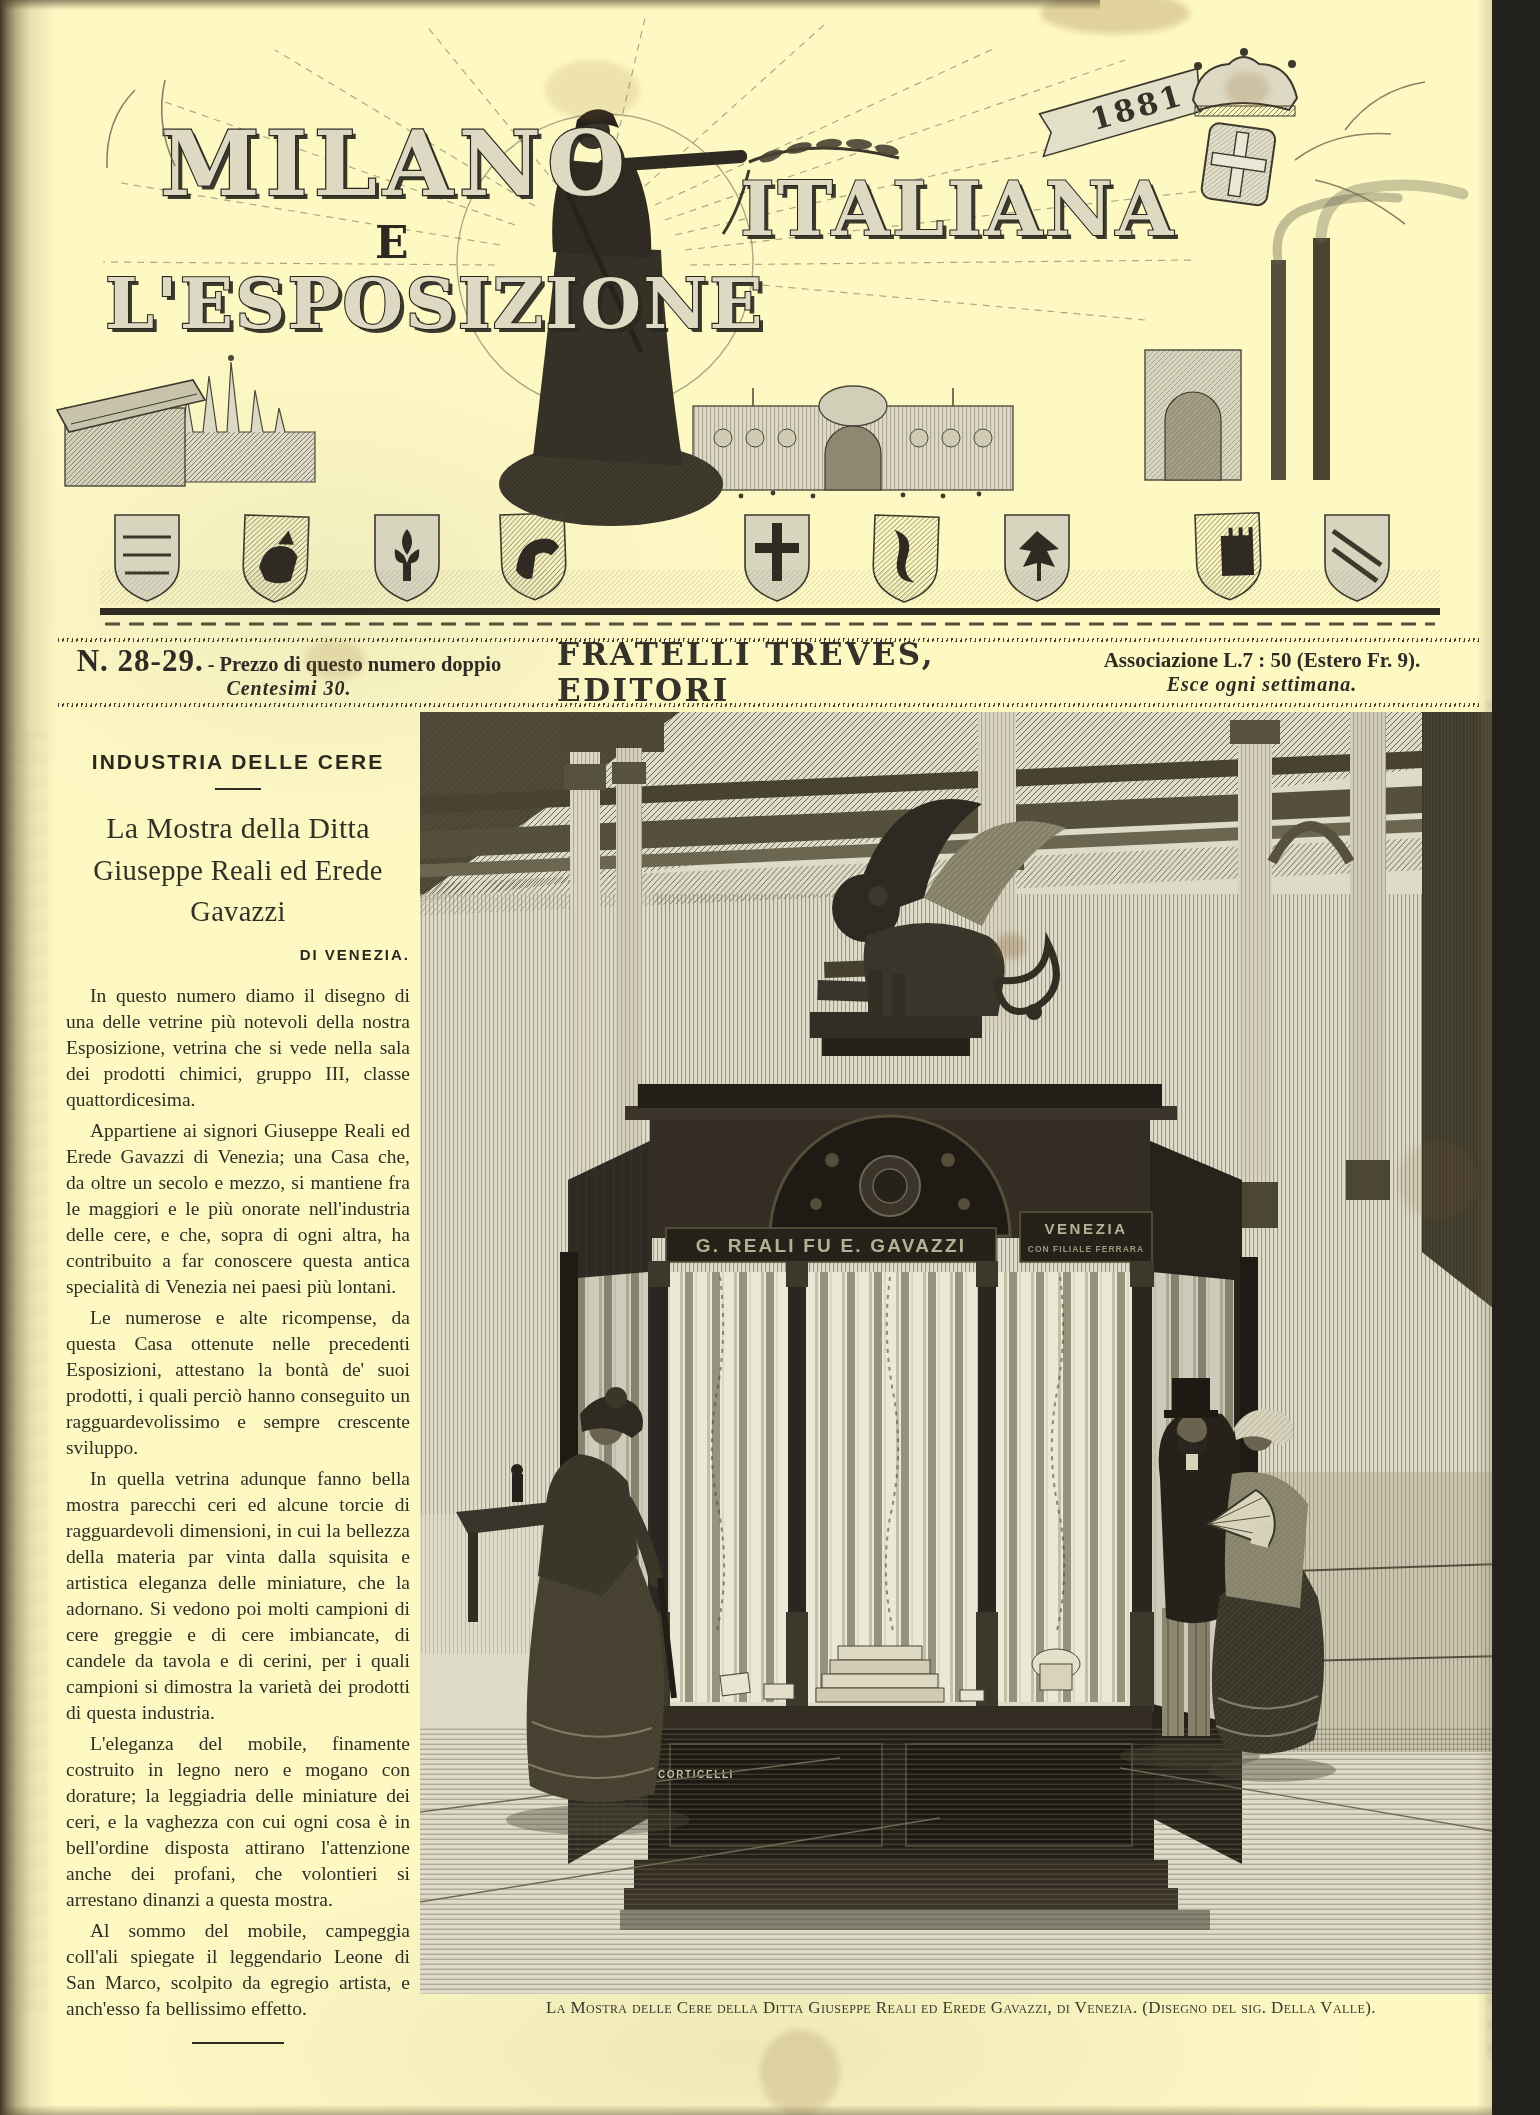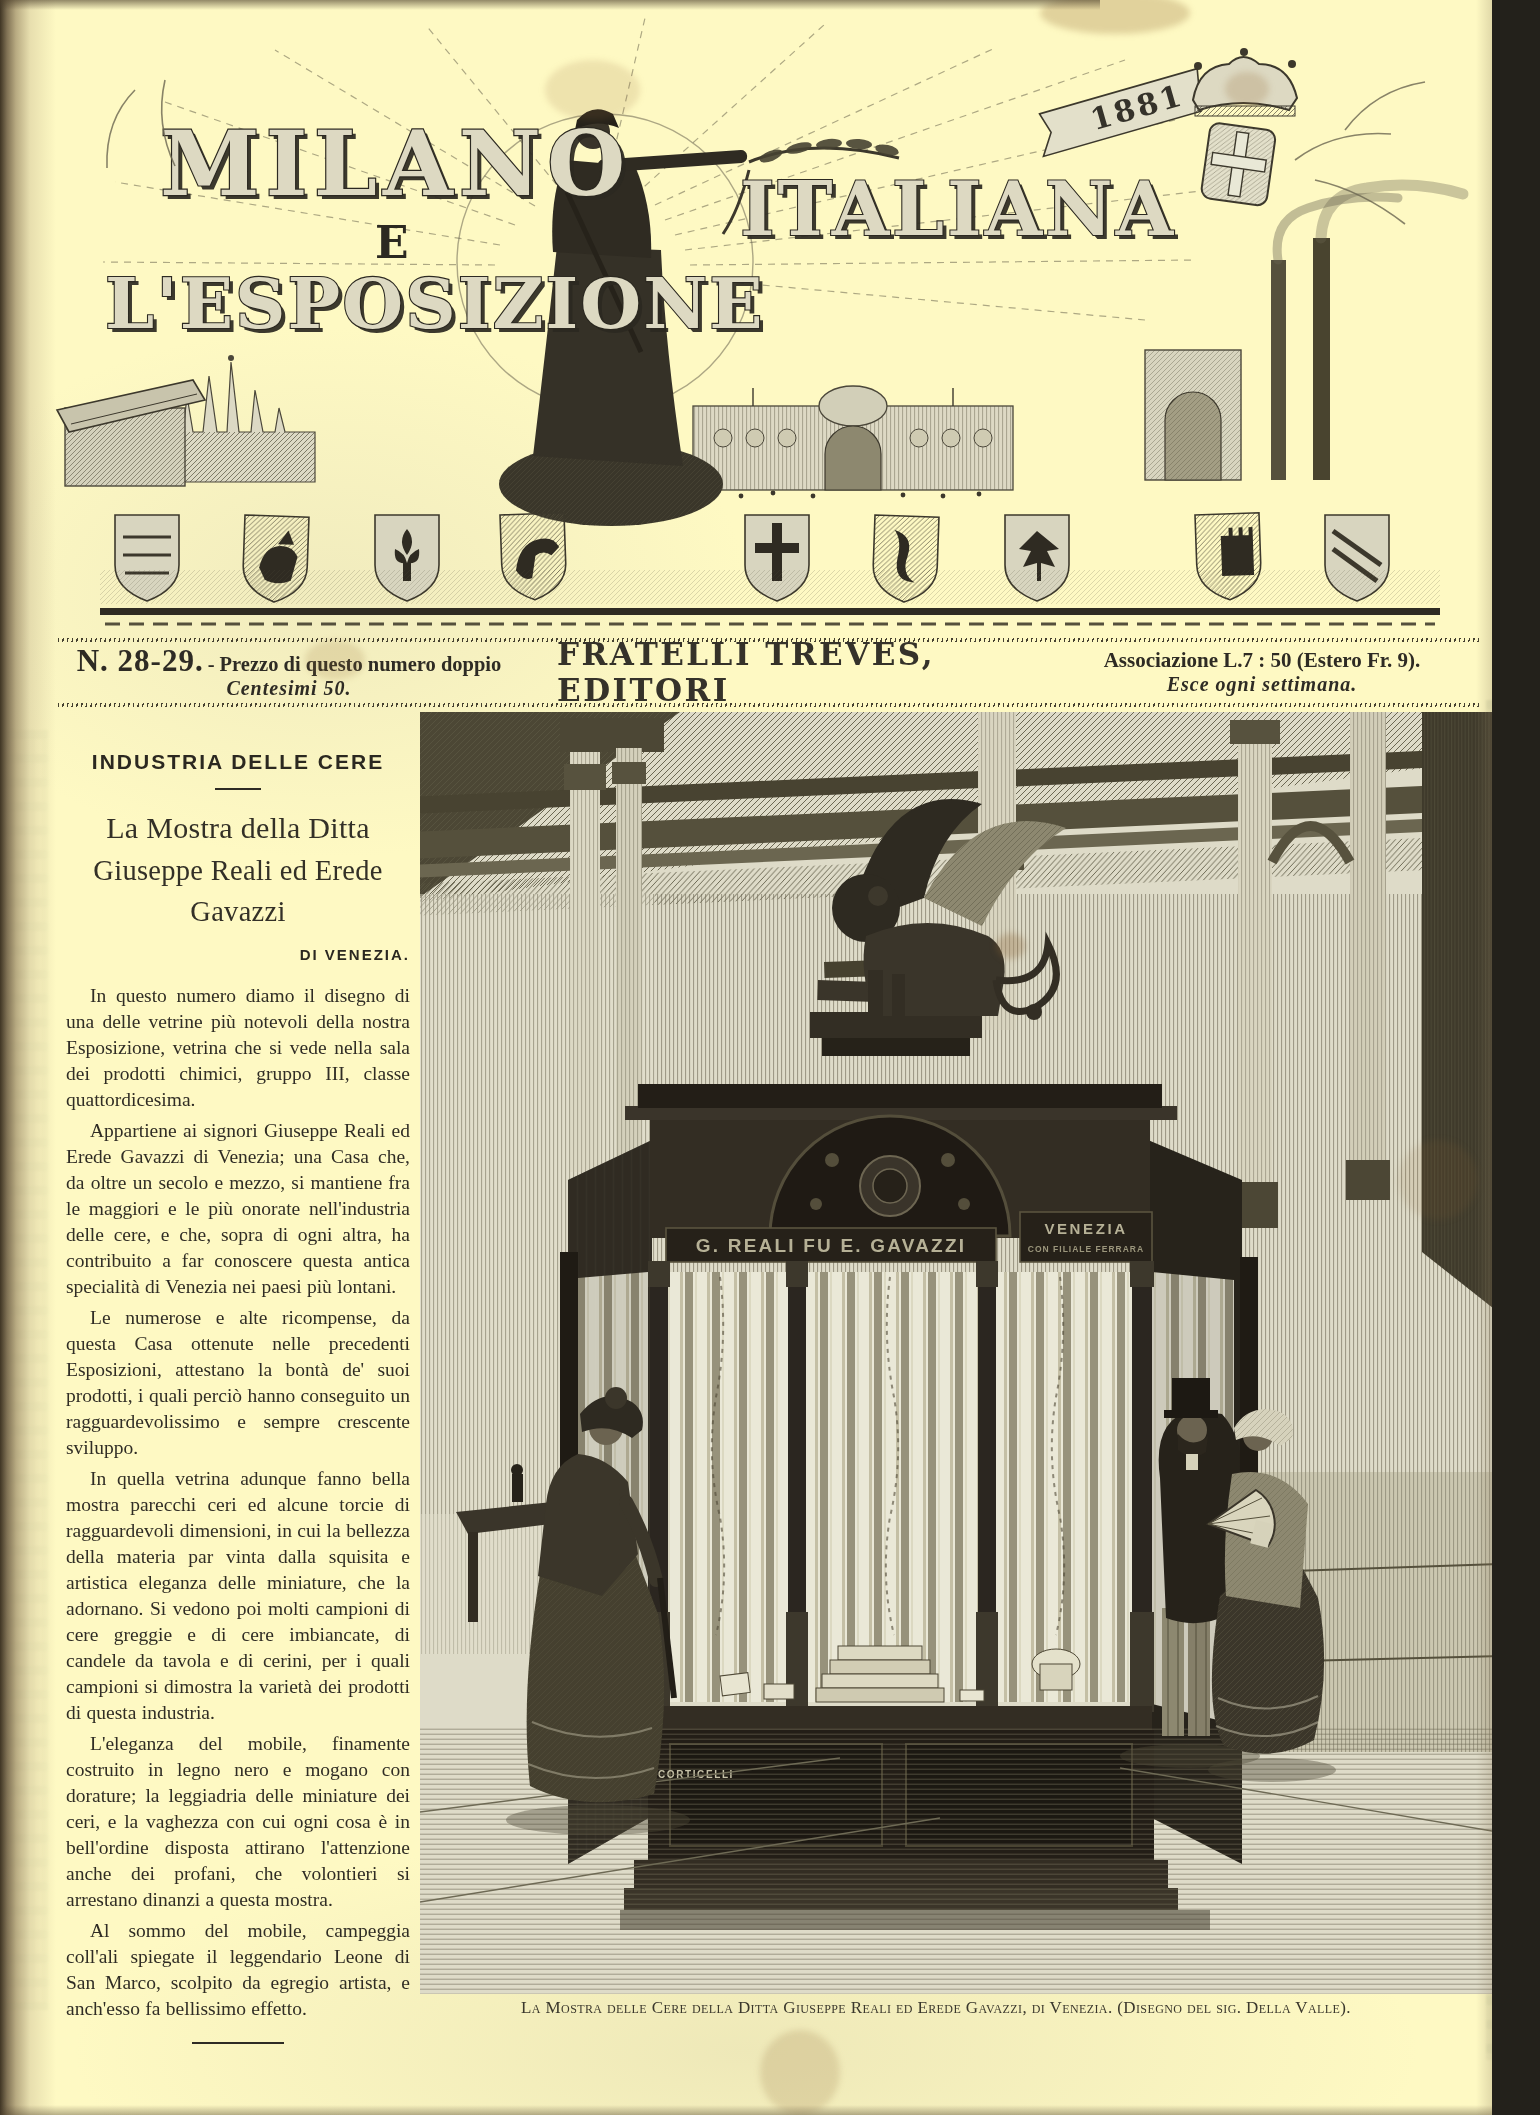--- a/index.html
+++ b/index.html
@@ -51,21 +51,21 @@
     letter-spacing:2px;text-align:center;color:#2b2820;margin-top:23px;}
   .mini-rule{width:46px;height:2px;background:#2e2b24;margin:14px auto 16px;}
   .a-title{font-size:30px;text-align:center;line-height:1.45;letter-spacing:.3px;color:#333027;}
   .a-title.l2{font-size:28.5px;}
   .a-place{font-family:"Liberation Sans",sans-serif;font-size:15px;font-weight:700;
     letter-spacing:2px;text-align:right;margin:14px 0 20px;color:#2b2820;}
   .article p{font-size:19.5px;line-height:26px;text-align:justify;text-indent:24px;
     margin:0 0 5px;color:#302d25;word-spacing:.5px;}
   .end-rule{width:92px;height:2px;background:#2e2b24;margin:20px auto 0;}
   
-  .caption{position:absolute;left:405px;top:1998px;width:1062px;z-index:10;
+  .caption{position:absolute;left:430px;top:1998px;width:1062px;z-index:10;
     font-variant:small-caps;font-size:17px;letter-spacing:.4px;text-align:center;color:#3a372c;}
   
   .mh-display{font-family:"DejaVu Serif",serif;font-weight:700;}
   .eg-sign{font-family:"Liberation Sans",sans-serif;font-weight:700;}
   svg{display:block}
 </style>
 </head>
 <body>
 
 <div class="sheet">
@@ -257,21 +257,21 @@
   </svg>
 
   <div class="band">
     <div class="wavy top"></div>
     <div class="wavy bot"></div>
     <div class="band-left">
       <div>
         <span class="issue-no">N. 28-29.</span>
         <span class="issue-note">- Prezzo di questo numero doppio</span>
       </div>
-      <div class="issue-sub">Centesimi 50.</div>
+      <div class="issue-sub">Centesimi 30.</div>
     </div>
     <div class="band-center">
       <span class="publisher">FRATELLI TREVES, EDITORI</span>
     </div>
     <div class="band-right">
       <div class="assoc">Associazione L.7 : 50 (Estero Fr. 9).</div>
       <div class="freq">Esce ogni settimana.</div>
     </div>
   </div>
 

